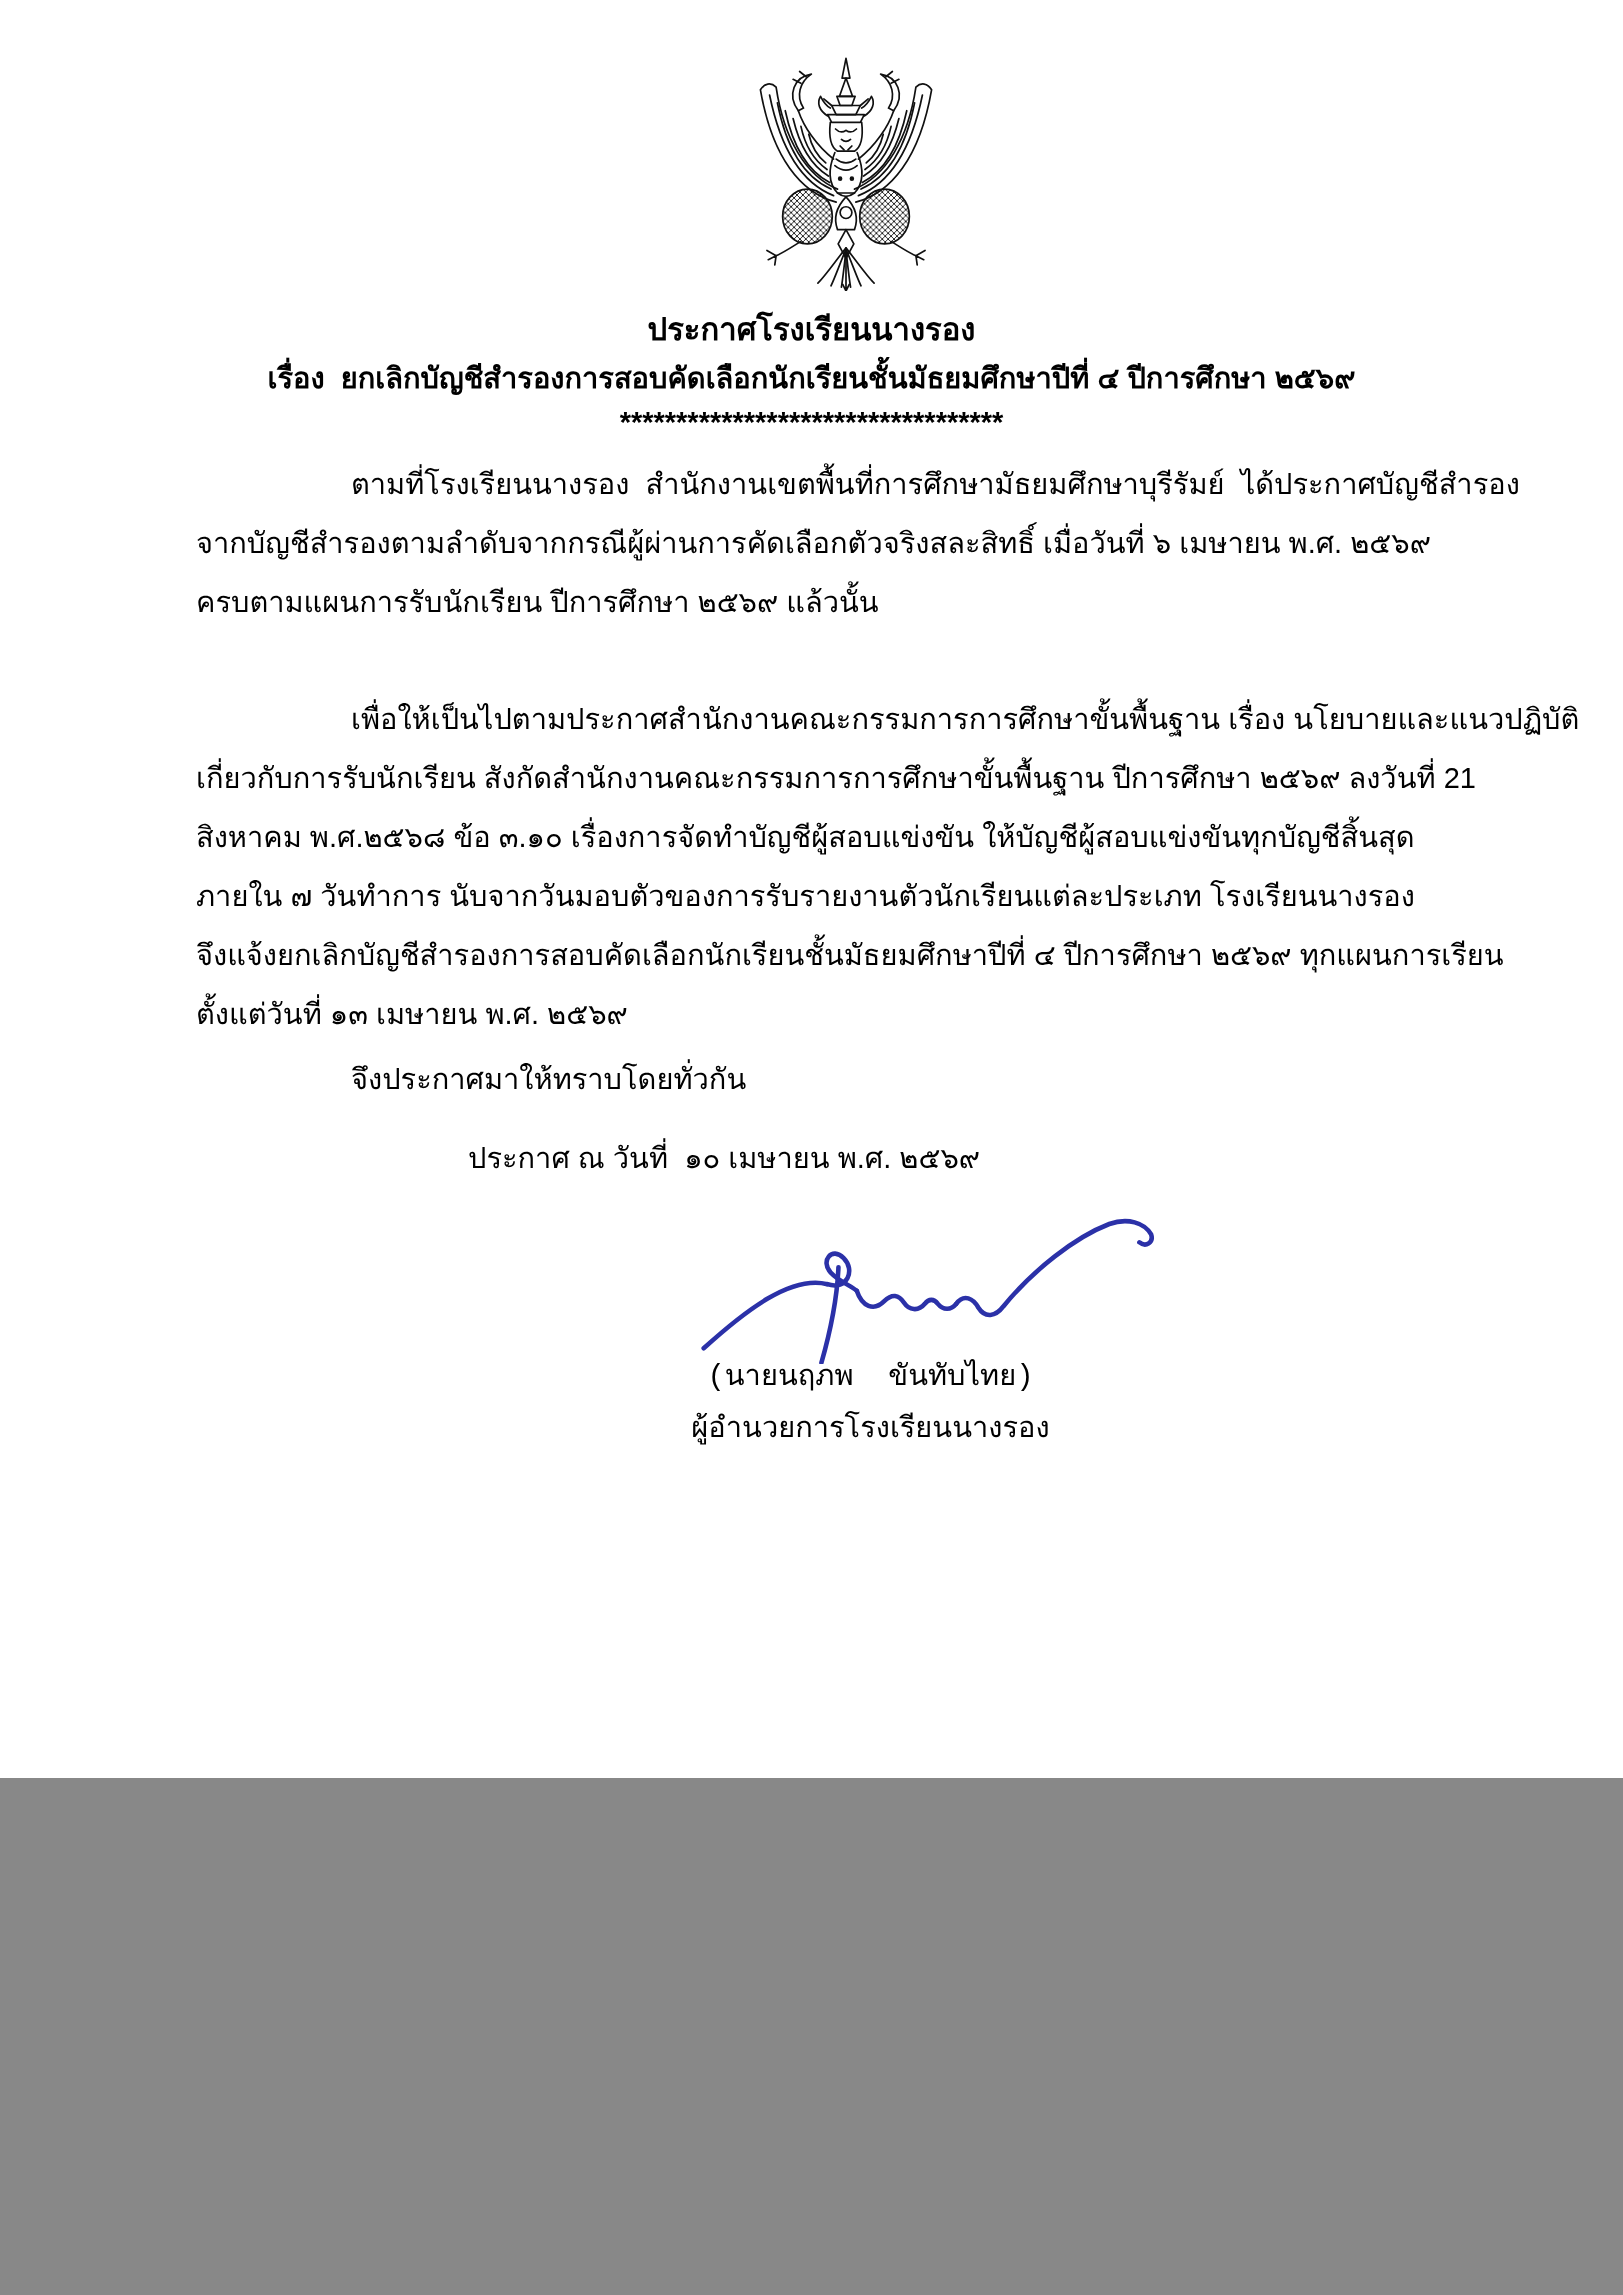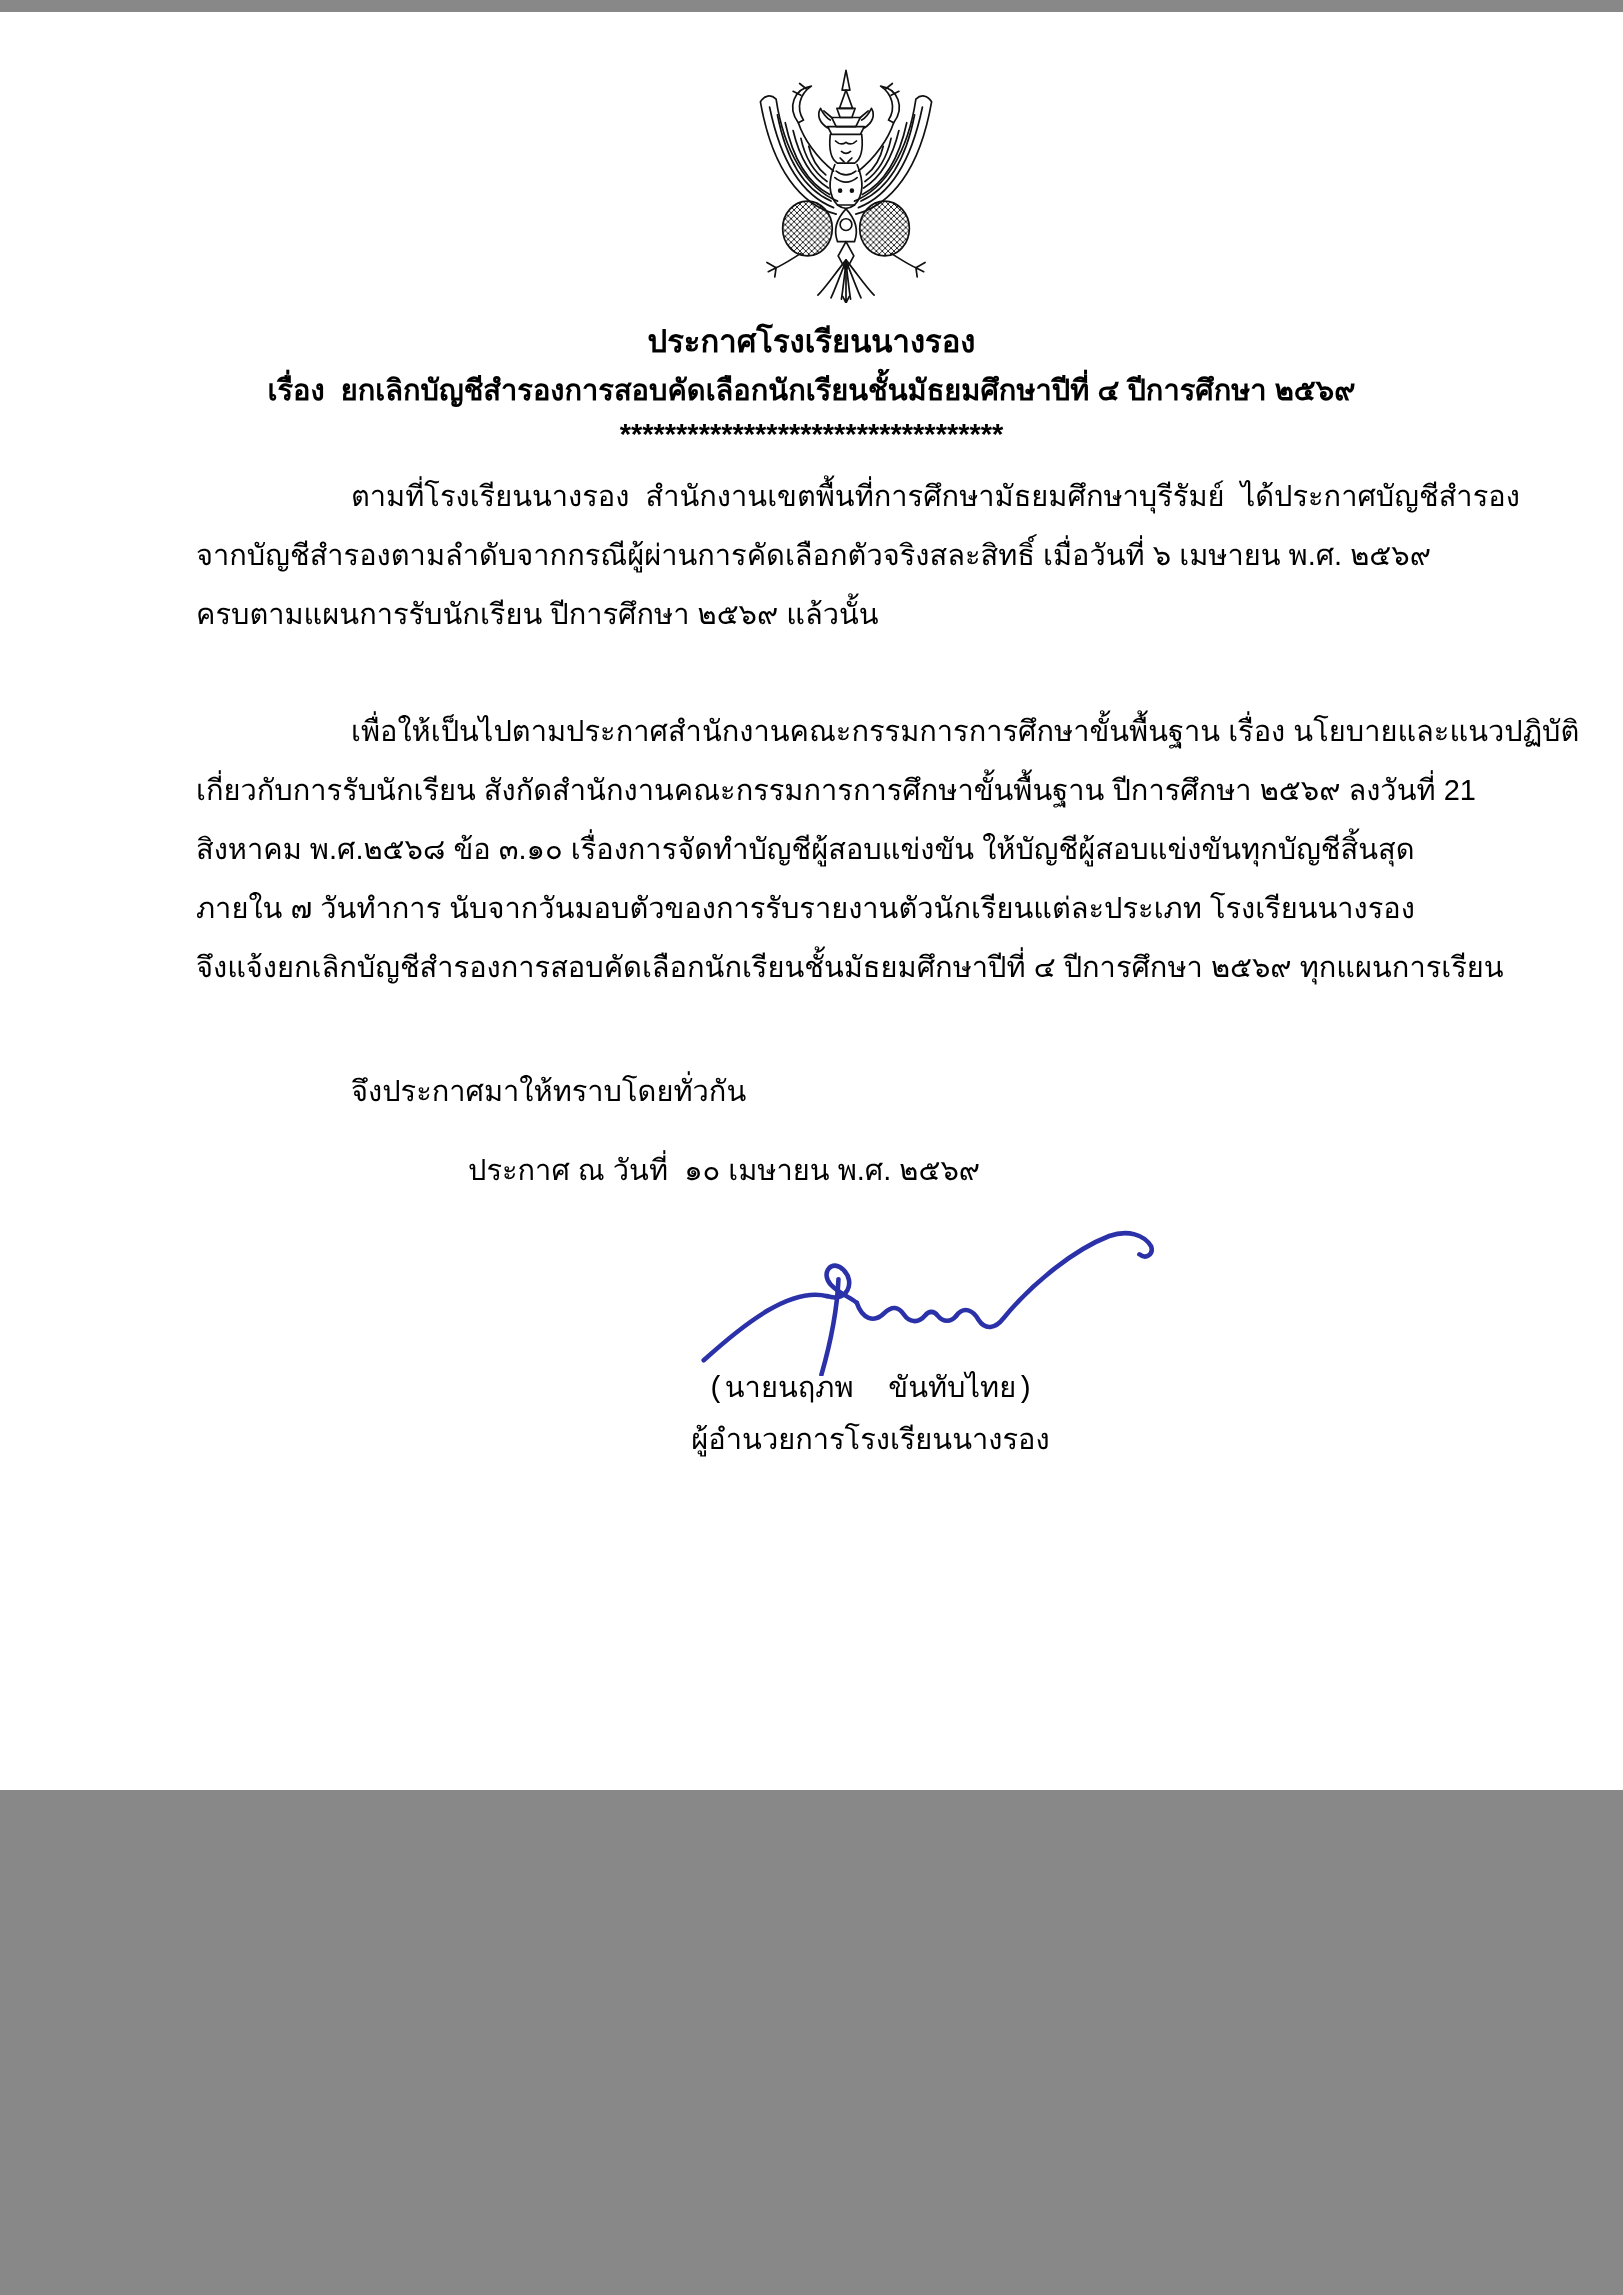--- a/index.html
+++ b/index.html
@@ -1,19 +1,19 @@
 <!DOCTYPE html>
 <html style="font-size:10.5px"><head>
 <meta charset="utf-8">
 <style>
   html,body{margin:0;padding:0;background:#888;}
   .page{
     position:relative;
     width:1623px;height:1778px;
-    margin:12px auto;
+    margin:0 auto;
     background:#ffffff;
     font-family:"Liberation Sans", sans-serif;
     color:#000;
     overflow:hidden;
   }
   .abs{position:absolute;}
   .centered{left:0;width:1623px;text-align:center;}
   .title{font-weight:bold;font-size:31px;line-height:47px;white-space:pre;}
   .subtitle{font-weight:bold;font-size:29px;line-height:46px;white-space:pre;}
   .stars{font-weight:bold;font-size:29px;line-height:33px;letter-spacing:0px;}
@@ -122,20 +122,21 @@
     <div class="line">จากบัญชีสำรองตามลำดับจากกรณีผู้ผ่านการคัดเลือกตัวจริงสละสิทธิ์ เมื่อวันที่ ๖ เมษายน พ.ศ. ๒๕๖๙</div>
     <div class="line">ครบตามแผนการรับนักเรียน ปีการศึกษา ๒๕๖๙ แล้วนั้น</div>
   </div>
 
   <div class="abs bodycol" style="top:690px;">
     <div class="line indent">เพื่อให้เป็นไปตามประกาศสำนักงานคณะกรรมการการศึกษาขั้นพื้นฐาน เรื่อง นโยบายและแนวปฏิบัติ</div>
     <div class="line">เกี่ยวกับการรับนักเรียน สังกัดสำนักงานคณะกรรมการการศึกษาขั้นพื้นฐาน ปีการศึกษา ๒๕๖๙ ลงวันที่ 21</div>
     <div class="line">สิงหาคม พ.ศ.๒๕๖๘ ข้อ ๓.๑๐ เรื่องการจัดทำบัญชีผู้สอบแข่งขัน ให้บัญชีผู้สอบแข่งขันทุกบัญชีสิ้นสุด</div>
     <div class="line">ภายใน ๗ วันทำการ นับจากวันมอบตัวของการรับรายงานตัวนักเรียนแต่ละประเภท โรงเรียนนางรอง</div>
     <div class="line">จึงแจ้งยกเลิกบัญชีสำรองการสอบคัดเลือกนักเรียนชั้นมัธยมศึกษาปีที่ ๔ ปีการศึกษา ๒๕๖๙ ทุกแผนการเรียน</div>
+    <div class="line">ตั้งแต่วันที่ ๑๓ เมษายน พ.ศ. ๒๕๖๙</div>
   </div>
 
   <div class="abs closing" style="left:351px;top:1050px;">จึงประกาศมาให้ทราบโดยทั่วกัน</div>
 
   <div class="abs dateline" style="left:468px;top:1137px;">ประกาศ ณ วันที่  ๑๐ เมษายน พ.ศ. ๒๕๖๙</div>
 
   <div class="abs" style="left:693px;top:1207px;width:478px;height:157px;">
     <svg viewBox="0 0 730 240" width="478" height="157">
       <g fill="none" stroke="#2b31a8" stroke-width="7" stroke-linecap="round" stroke-linejoin="round">
 

